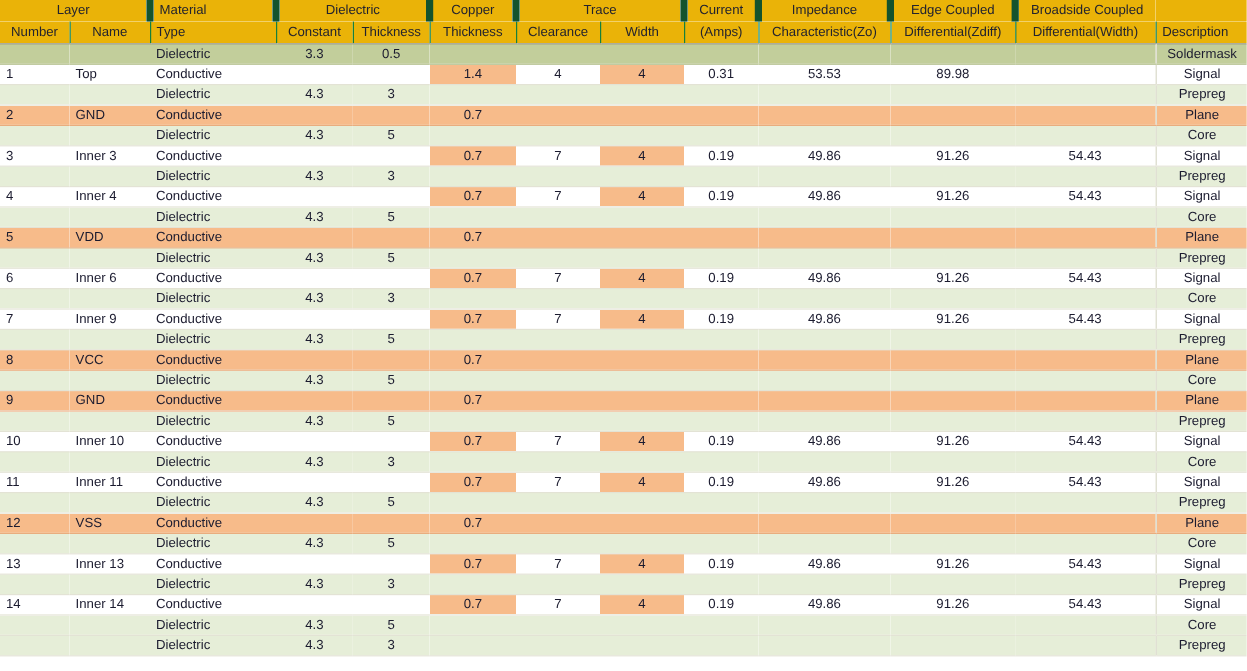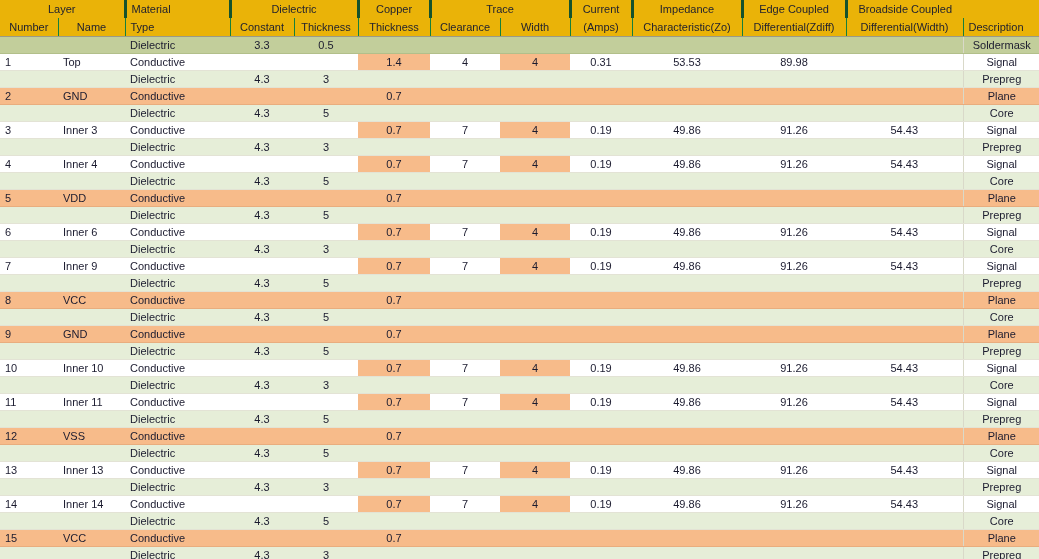--- a/index.html
+++ b/index.html
@@ -54,21 +54,21 @@
     text-align: center;
     white-space: nowrap;
     overflow: hidden;
     border: none;
     box-sizing: border-box;
   }
   thead tr.group-row th {
     border-bottom: none;
   }
   thead tr.group-row th.sep {
-    border-left: 3px solid #14532d;
+    border-left: 6px solid #14532d;
   }
   thead tr.sub-row th {
     border-left: 1px solid #15803d;
     border-bottom: 1px solid #9a9a86;
   }
   thead tr.sub-row th.first {
     border-left: none;
   }
   thead tr.group-row th.blankcell {
     border-left: none;
@@ -584,35 +584,20 @@
         <td class="fill-diel">5</td>
         <td class="fill-diel"></td>
         <td class="fill-diel"></td>
         <td class="fill-diel"></td>
         <td class="fill-diel"></td>
         <td class="fill-diel"></td>
         <td class="fill-diel"></td>
         <td class="fill-diel"></td>
         <td class="desc fill-diel">Core</td>
       </tr>
-      <tr class="r-plane">
-        <td class="num fill-plane">15</td>
-        <td class="name fill-plane">VCC</td>
-        <td class="type fill-plane">Conductive</td>
-        <td class="fill-plane"></td>
-        <td class="fill-plane"></td>
-        <td class="fill-plane">0.7</td>
-        <td class="fill-plane"></td>
-        <td class="fill-plane"></td>
-        <td class="fill-plane"></td>
-        <td class="fill-plane"></td>
-        <td class="fill-plane"></td>
-        <td class="fill-plane"></td>
-        <td class="desc fill-plane">Plane</td>
-      </tr>
       <tr class="r-diel">
         <td class="num fill-diel"></td>
         <td class="name fill-diel"></td>
         <td class="type fill-diel">Dielectric</td>
         <td class="fill-diel">4.3</td>
         <td class="fill-diel">3</td>
         <td class="fill-diel"></td>
         <td class="fill-diel"></td>
         <td class="fill-diel"></td>
         <td class="fill-diel"></td>

